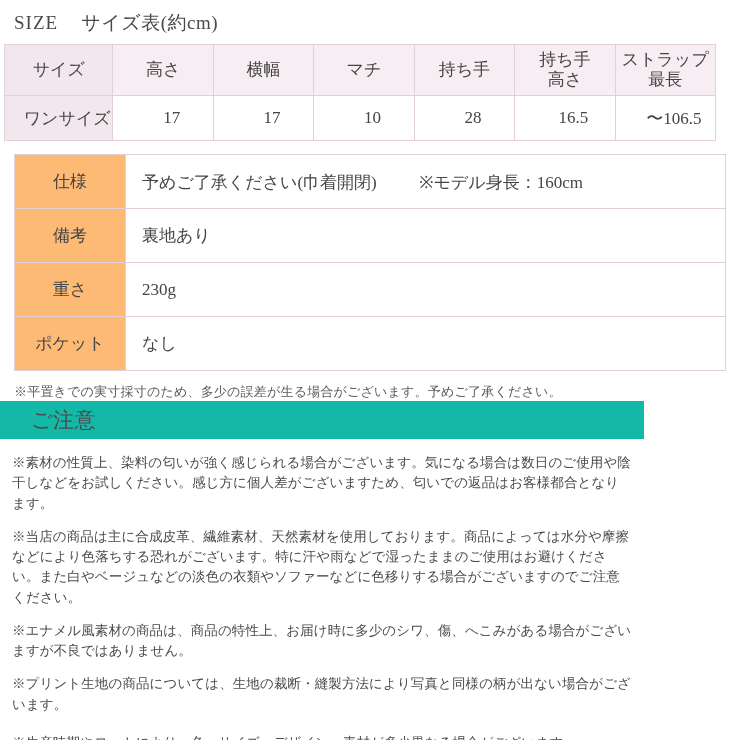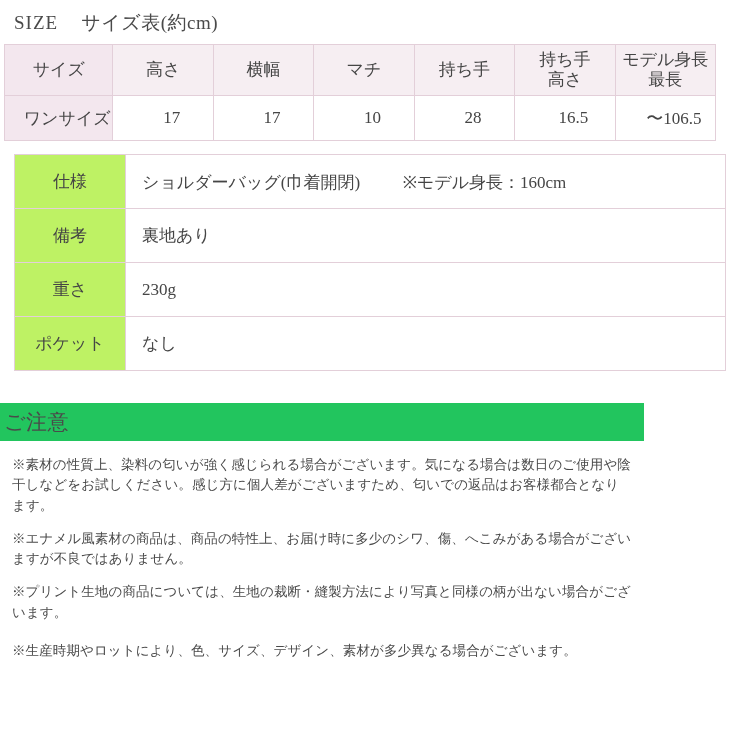--- a/index.html
+++ b/index.html
@@ -79,21 +79,21 @@
     table-layout: fixed;
   }
   table.spec-table td {
     border: 1px solid #e3cfd9;
     font-size: 17px;
     color: #454545;
     font-family: "Liberation Serif", serif;
   }
   table.spec-table td.spec-label {
     width: 108px;
-    background: #bef264;
+    background: #fdba74;
     text-align: center;
     height: 51px;
   }
   table.spec-table td.spec-value {
     padding-left: 16px;
     text-align: left;
   }
   .spec-value .gap {
     display: inline-block;
     width: 34px;
@@ -103,26 +103,26 @@
   .table-note {
     margin: 12px 14px 0 14px;
     font-size: 13px;
     color: #5a5a5a;
     font-family: "Liberation Serif", serif;
     letter-spacing: 0.2px;
   }
 
   
   .caution-band {
-    margin-top: 32px;
-    background: #22c55e;
+    margin-top: 0;
+    background: #14b8a6;
     height: 38px;
     display: flex;
     align-items: center;
-    padding-left: 4px;
+    padding-left: 31px;
     box-sizing: border-box;
   }
   .caution-band .caution-title {
     font-size: 21px;
     color: #4a4a4a;
     letter-spacing: 0.5px;
     font-family: "Liberation Serif", serif;
   }
 
   
@@ -176,21 +176,21 @@
           <span>マチ</span>
         </th>
         <th>
           <span>持ち手</span>
         </th>
         <th>
           <div>持ち手</div>
           <div>高さ</div>
         </th>
         <th>
-          <div>モデル身長</div>
+          <div>ストラップ</div>
           <div>最長</div>
         </th>
       </tr>
     </thead>
     <tbody>
       <tr>
         <td class="label-cell">ワンサイズ</td>
         <td>17</td>
         <td>17</td>
         <td>10</td>
@@ -199,21 +199,21 @@
         <td>〜106.5</td>
       </tr>
     </tbody>
   </table>
 
   <table class="spec-table">
     <tbody>
       <tr>
         <td class="spec-label">仕様</td>
         <td class="spec-value">
-          <span>ショルダーバッグ(巾着開閉)</span>
+          <span>予めご了承ください(巾着開閉)</span>
           <span class="gap"></span>
           <span>※モデル身長：160cm</span>
         </td>
       </tr>
       <tr>
         <td class="spec-label">備考</td>
         <td class="spec-value">
           <span>裏地あり</span>
         </td>
       </tr>
@@ -225,26 +225,28 @@
       </tr>
       <tr>
         <td class="spec-label">ポケット</td>
         <td class="spec-value">
           <span>なし</span>
         </td>
       </tr>
     </tbody>
   </table>
 
+  <div class="table-note">※平置きでの実寸採寸のため、多少の誤差が生る場合がございます。予めご了承ください。</div>
 
   <div class="caution-band">
     <span class="caution-title">ご注意</span>
   </div>
 
   <div class="caution-body">
     <p>※素材の性質上、染料の匂いが強く感じられる場合がございます。気になる場合は数日のご使用や陰干しなどをお試しください。感じ方に個人差がございますため、匂いでの返品はお客様都合となります。</p>
+    <p>※当店の商品は主に合成皮革、繊維素材、天然素材を使用しております。商品によっては水分や摩擦などにより色落ちする恐れがございます。特に汗や雨などで湿ったままのご使用はお避けください。また白やベージュなどの淡色の衣類やソファーなどに色移りする場合がございますのでご注意ください。</p>
     <p>※エナメル風素材の商品は、商品の特性上、お届け時に多少のシワ、傷、へこみがある場合がございますが不良ではありません。</p>
     <p class="tight">※プリント生地の商品については、生地の裁断・縫製方法により写真と同様の柄が出ない場合がございます。</p>
     <p class="tight">※生産時期やロットにより、色、サイズ、デザイン、素材が多少異なる場合がございます。</p>
 
   </div>
 
 </div>
 
 </body></html>

